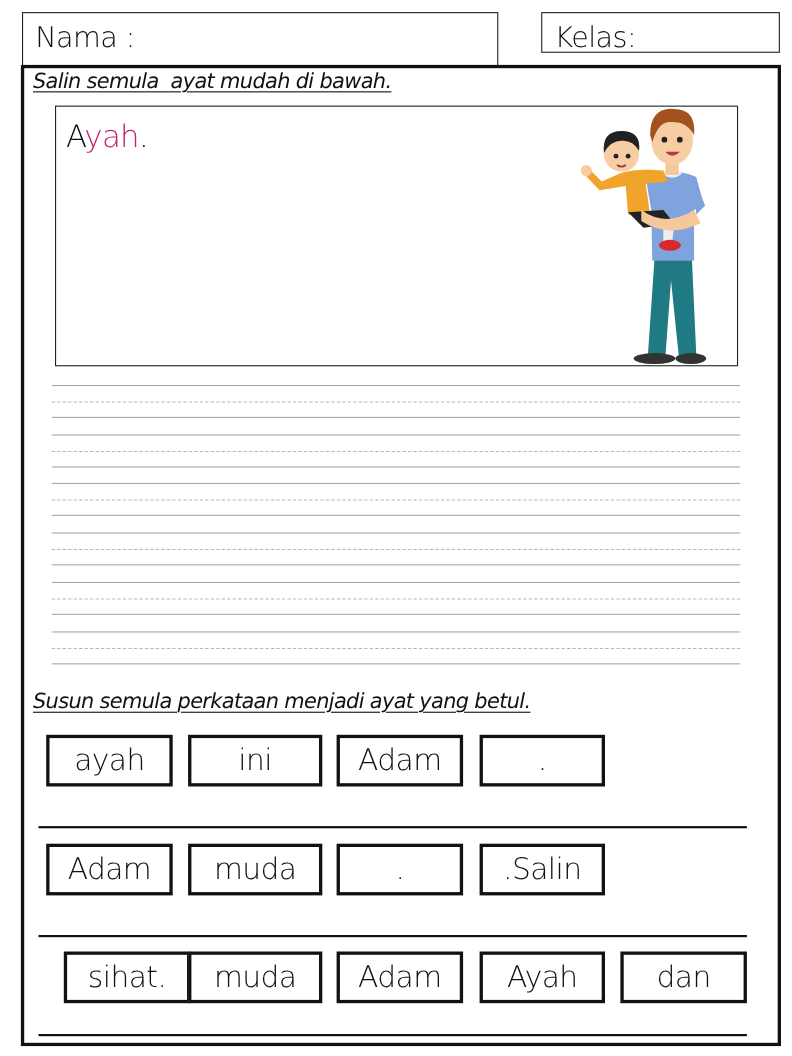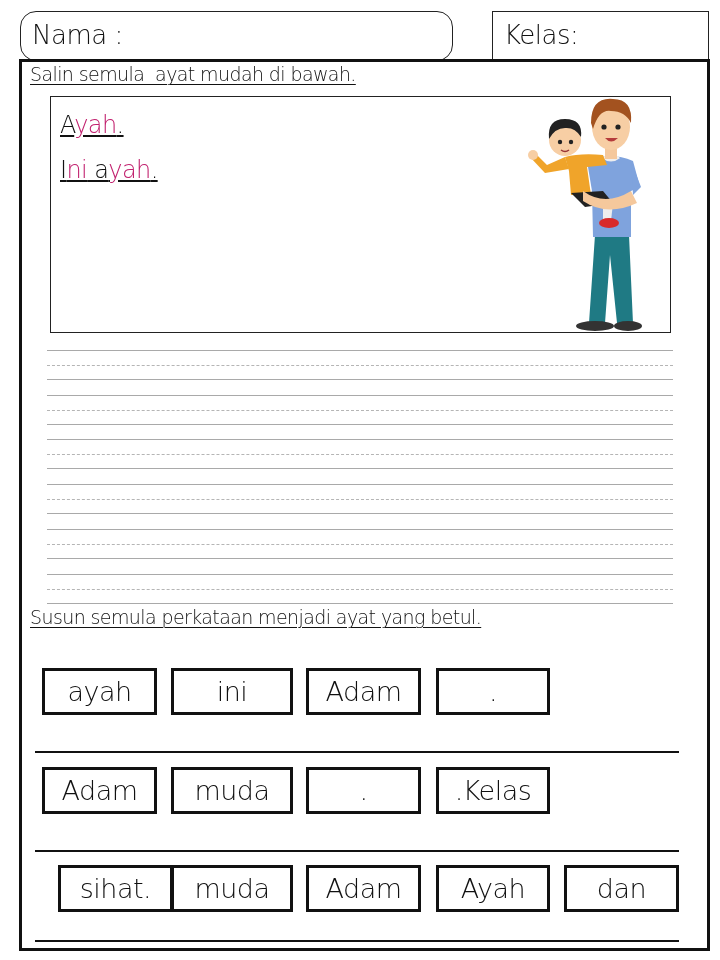--- a/index.html
+++ b/index.html
@@ -2,37 +2,37 @@
 <html style="--pink: #c2226f;"><head>
 <meta charset="utf-8">
 <style>
   html, body { margin: 0; padding: 0; background: #ffffff; }
   body { width: 720px; height: 960px; position: relative; overflow: hidden;
          font-family: "DejaVu Sans", "Liberation Sans", sans-serif; color: #111; }
   .abs { position: absolute; box-sizing: border-box; }
 
   .hdr-box { border: 1.5px solid #222; font-size: 26px; font-weight: 300;
              padding: 8px 0 0 11px; letter-spacing: -0.5px; color: #111; }
-  #nama-box { left: 20px; top: 11px; width: 433px; height: 50px; border-radius: 16px; }
-  #kelas-box { left: 492px; top: 11px; width: 217px; height: 50px; }
+  #nama-box { left: 20px; top: 11px; width: 433px; height: 50px; }
+  #kelas-box { left: 492px; top: 11px; width: 217px; height: 37px; }
 
   #main-frame { left: 19px; top: 59px; width: 691px; height: 892px;
                 border: 3px solid #111; }
 
   .section-title { font-size: 19px; text-decoration: underline;
                    text-underline-offset: 3px; text-decoration-thickness: 1px;
-                   letter-spacing: -0.6px; font-weight: 300; white-space: pre; }
+                   letter-spacing: -0.6px; font-weight: 300; white-space: pre; font-style: italic; }
   #title-copy { left: 30px; top: 63px; }
-  #title-arrange { left: 30px; top: 606px; }
+  #title-arrange { left: 30px; top: 627px; }
 
   #sentence-box { left: 50px; top: 96px; width: 621px; height: 237px;
                   border: 1.5px solid #222; }
   #sentences { left: 60px; top: 103px; }
-  .sentence { font-size: 24px; line-height: 44.5px; font-weight: 300;
-              letter-spacing: -0.6px; white-space: pre; color: #111; text-decoration: underline; }
+  .sentence { font-size: 28px; line-height: 44.5px; font-weight: 300;
+              letter-spacing: -0.6px; white-space: pre; color: #111; }
   .pk { color: var(--pink); }
 
   #illustration { left: 525px; top: 95px; width: 125px; height: 238px; }
 
   .wline { position: absolute; left: 47px; width: 626px; height: 0; }
   .wline.solid { border-top: 1.5px solid #a9a9a9; }
   .wline.dash { border-top: 1.5px dashed #b5b5b5; }
 
   .word-box { position: absolute; height: 47px; border: 3px solid #111;
               box-sizing: border-box; display: flex; align-items: center;
@@ -51,21 +51,20 @@
   <span>Kelas:</span>
 </div>
 
 <div class="abs" id="main-frame"></div>
 
 <div class="abs section-title" id="title-copy">Salin semula  ayat mudah di bawah.</div>
 
 <div class="abs" id="sentence-box"></div>
 <div class="abs" id="sentences">
     <div class="sentence"><span>A</span><span class="pk">yah</span><span>.</span></div>
-    <div class="sentence"><span>I</span><span class="pk">ni</span><span> a</span><span class="pk">yah</span><span>.</span></div>
   </div>
 
 <div class="abs" id="illustration">
   <svg width="125" height="238" viewBox="0 0 125 238">
 
     <path d="M70 140 L64 228 L80 228 L85 160 L92 228 L108 228 L104 140 Z" fill="#1f7a84"></path>
     <ellipse cx="70" cy="231" rx="19" ry="5" fill="#333"></ellipse>
     <ellipse cx="103" cy="231" rx="14" ry="5" fill="#333"></ellipse>
 
     <path d="M62 66 Q85 56 108 66 L115 92 L106 96 L106 142 L68 142 L67 96 Z" fill="#7fa3dd"></path>
@@ -120,21 +119,21 @@
 
 <div id="arrange-area">
     <div class="word-box" style="left: 42px; width: 115px; top: 668px;">ayah</div>
     <div class="word-box" style="left: 171px; width: 122px; top: 668px;">ini</div>
     <div class="word-box" style="left: 306px; width: 115px; top: 668px;">Adam</div>
     <div class="word-box" style="left: 436px; width: 114px; top: 668px;">.</div>
     <div class="answer-line" style="top: 751px;"></div>
     <div class="word-box" style="left: 42px; width: 115px; top: 767px;">Adam</div>
     <div class="word-box" style="left: 171px; width: 122px; top: 767px;">muda</div>
     <div class="word-box" style="left: 306px; width: 115px; top: 767px;">.</div>
-    <div class="word-box" style="left: 436px; width: 114px; top: 767px;">.Kelas</div>
+    <div class="word-box" style="left: 436px; width: 114px; top: 767px;">.Salin</div>
     <div class="answer-line" style="top: 850px;"></div>
     <div class="word-box" style="left: 42px; width: 115px; top: 865px; margin-left: 16px;">sihat.</div>
     <div class="word-box" style="left: 171px; width: 122px; top: 865px;">muda</div>
     <div class="word-box" style="left: 306px; width: 115px; top: 865px;">Adam</div>
     <div class="word-box" style="left: 436px; width: 114px; top: 865px;">Ayah</div>
     <div class="word-box" style="left: 564px; width: 115px; top: 865px;">dan</div>
     <div class="answer-line" style="top: 940px;"></div>
   </div>
 
 </body></html>

